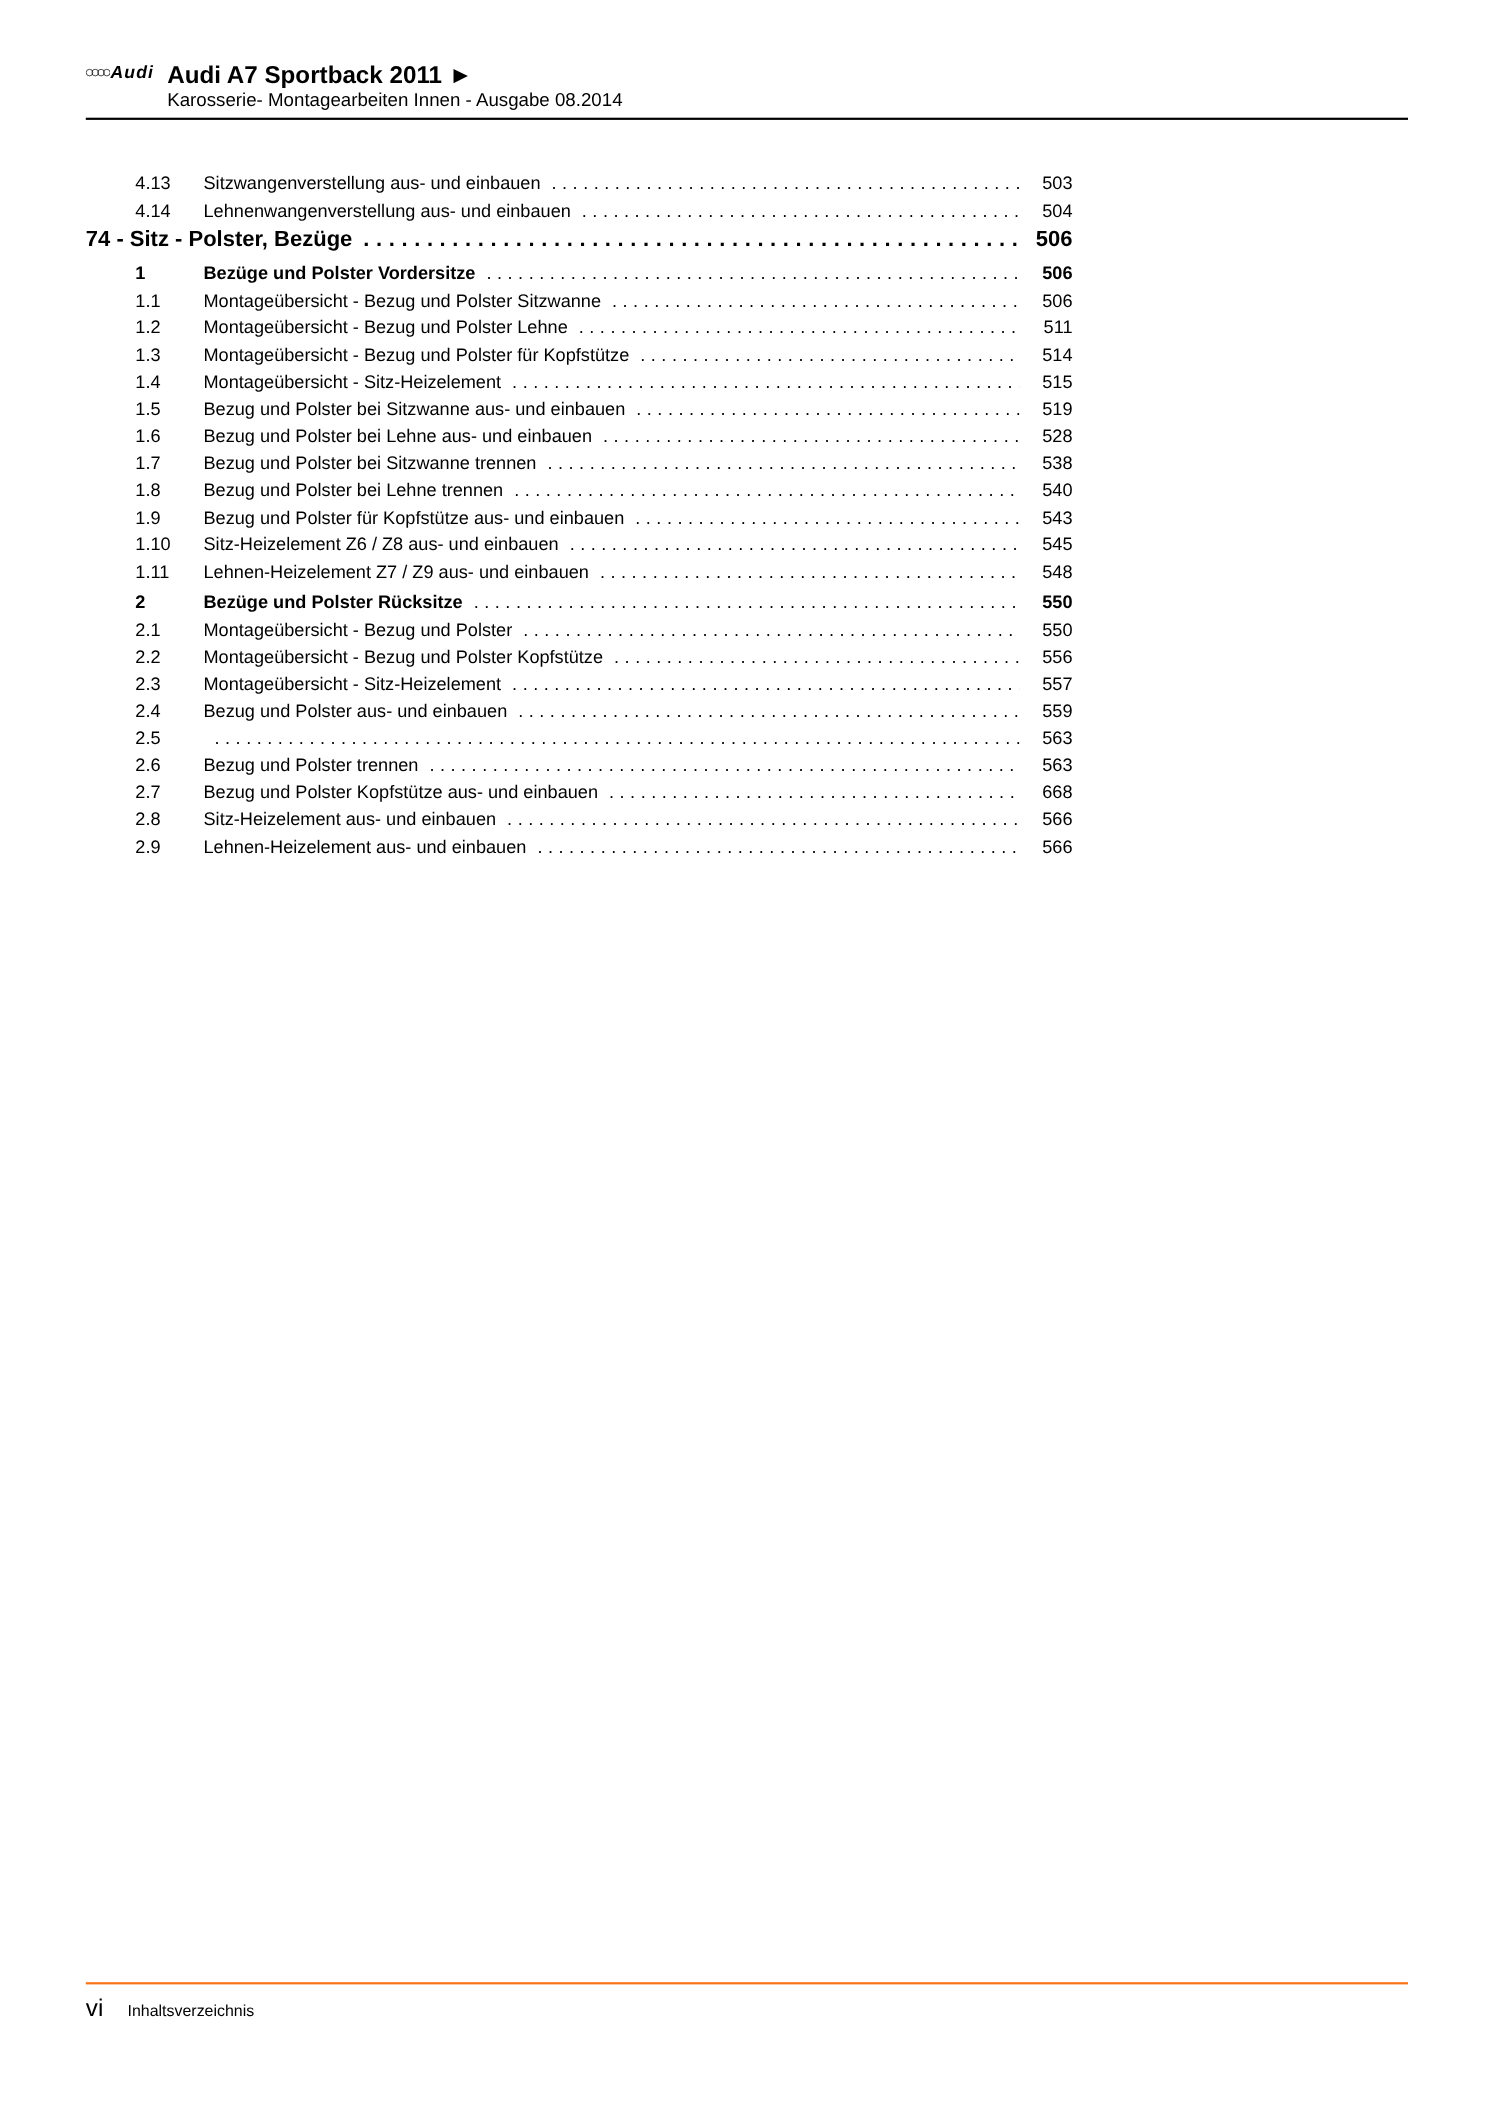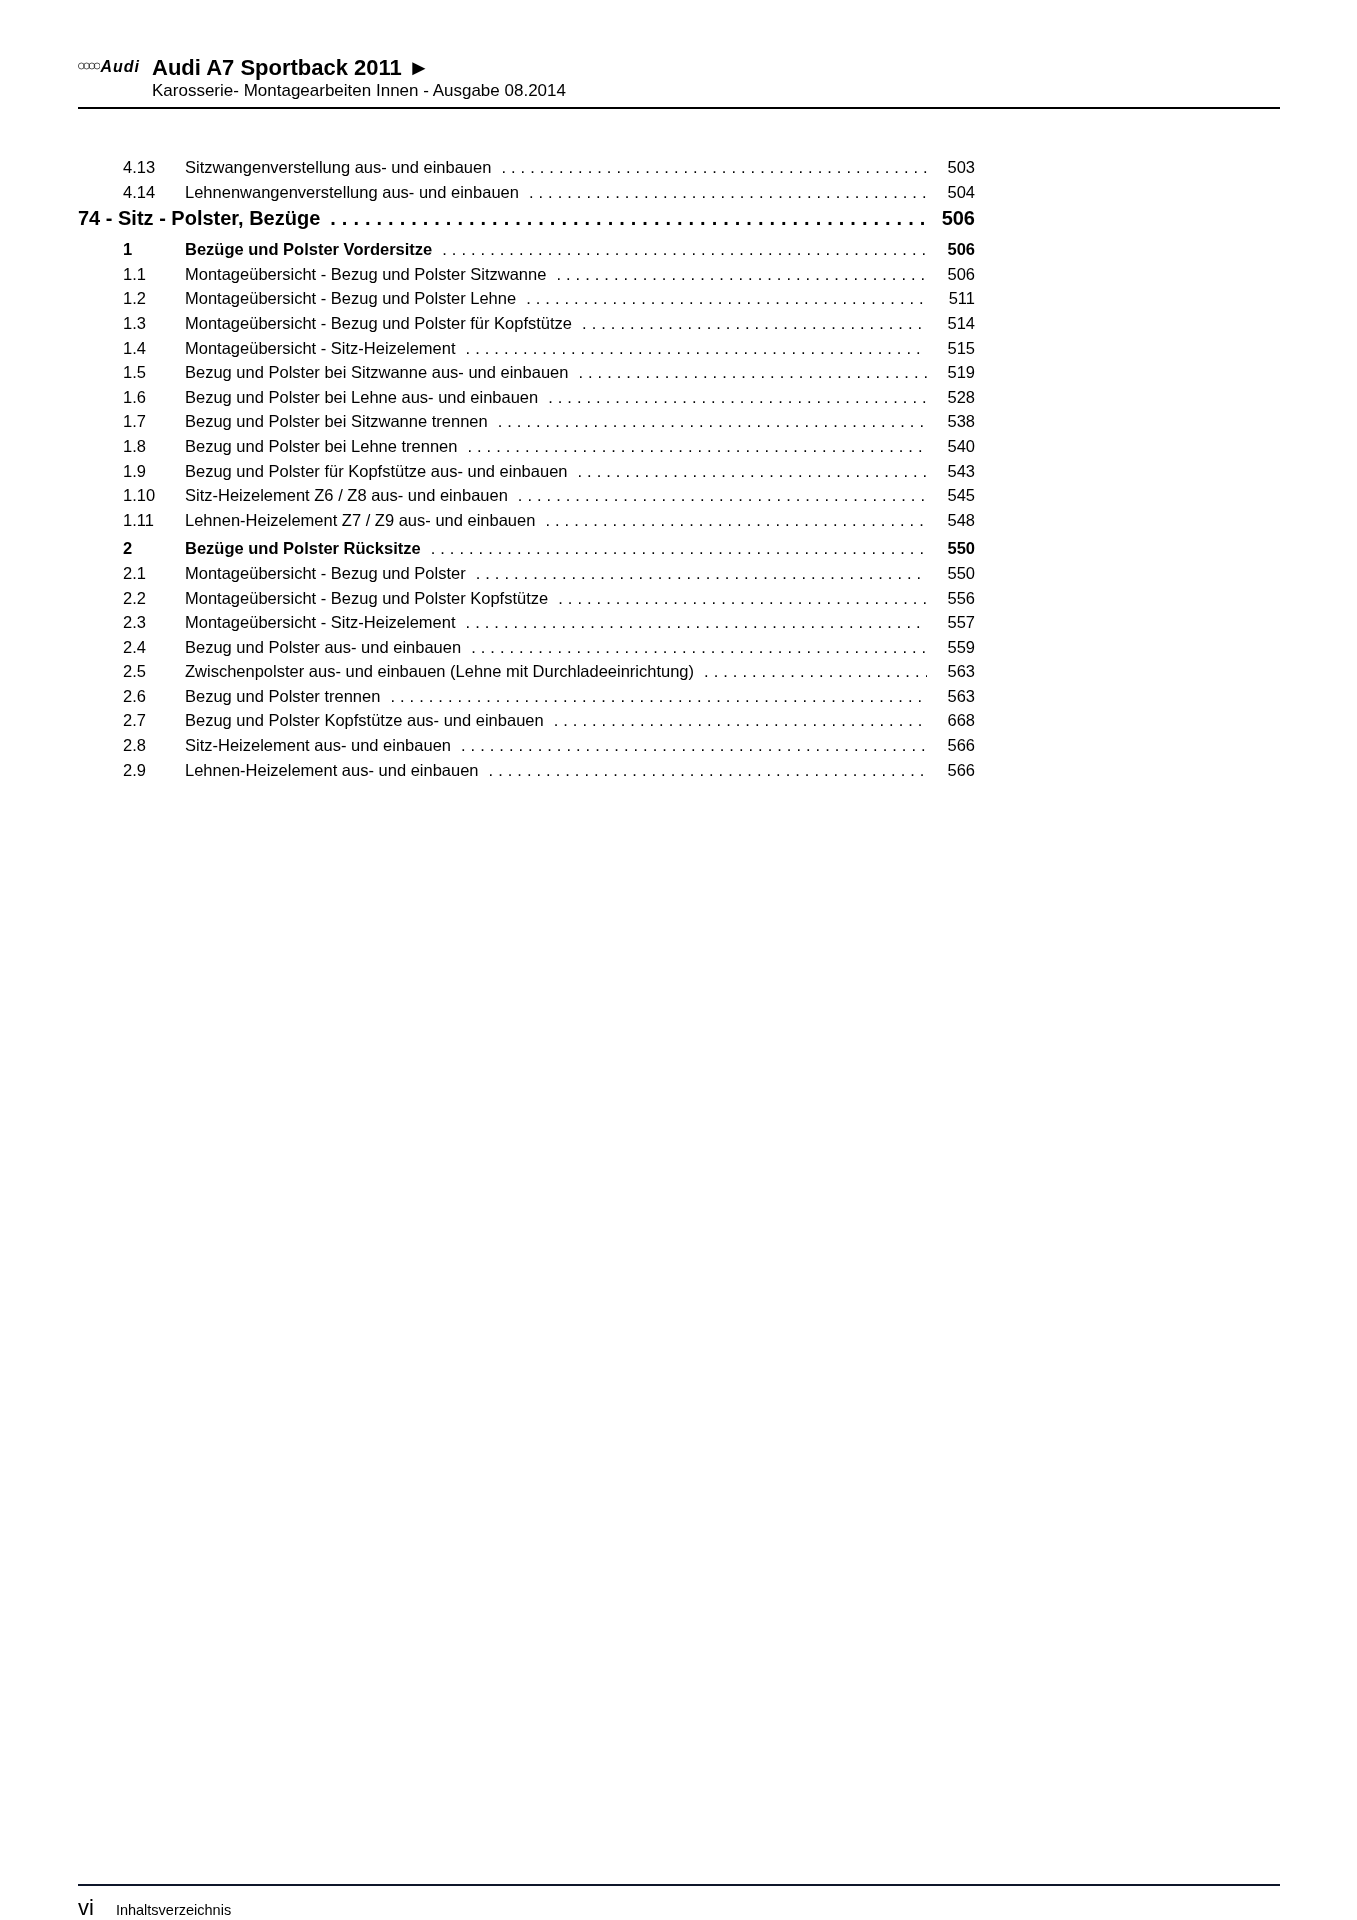--- a/index.html
+++ b/index.html
@@ -102,21 +102,22 @@
     padding-left: 0;
     font-weight: bold;
     font-size: 20px;
     line-height: 28px;
     margin-bottom: 5px;
   }
   .toc-row.chapter .dots { letter-spacing: 6px; }
   
   .footer {
     margin-top: auto;
-    border-top: 2px solid #0f172a;
+    margin-bottom: 82px;
+    border-top: 2px solid #f97316;
     padding-top: 10px;
     display: flex;
     align-items: baseline;
   }
   .folio {
     font-size: 22px;
     line-height: 24px;
   }
   .footer-label {
     font-size: 14.5px;
@@ -261,21 +262,20 @@
         <span class="page-num">557</span>
       </div>
       <div class="toc-row sub">
         <span class="num">2.4</span>
         <span class="title">Bezug und Polster aus- und einbauen</span>
         <span class="dots">......................................................................................................................................................</span>
         <span class="page-num">559</span>
       </div>
       <div class="toc-row sub">
         <span class="num">2.5</span>
-        <span class="title">Zwischenpolster aus- und einbauen (Lehne mit Durchladeeinrichtung)</span>
         <span class="dots">......................................................................................................................................................</span>
         <span class="page-num">563</span>
       </div>
       <div class="toc-row sub">
         <span class="num">2.6</span>
         <span class="title">Bezug und Polster trennen</span>
         <span class="dots">......................................................................................................................................................</span>
         <span class="page-num">563</span>
       </div>
       <div class="toc-row sub">

